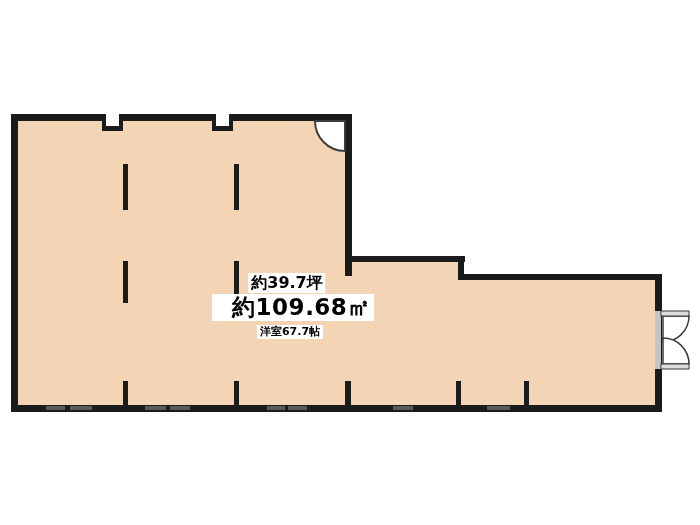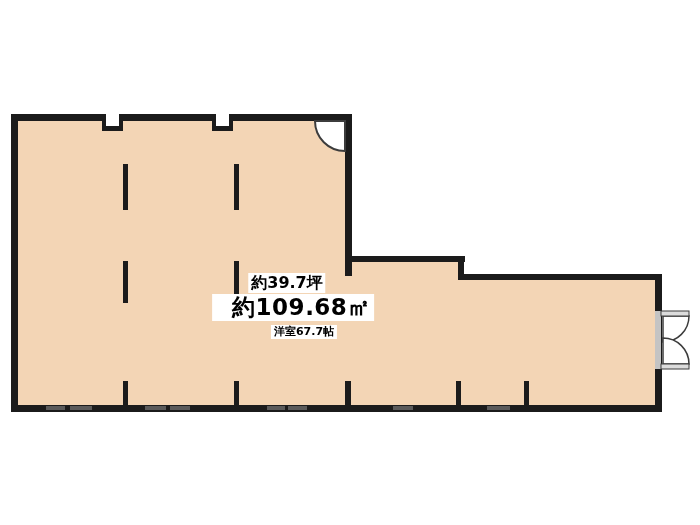--- a/index.html
+++ b/index.html
@@ -17,21 +17,21 @@
     background:#ffffff;
     color:#000000;
     font-weight:bold;
     white-space:nowrap;
     padding:1px 3px;
     line-height:1.1;
     text-align:center;
   }
   .label-tsubo{left:287px;top:273px;font-size:16px;}
   .label-sqm{left:293px;top:294px;font-size:23px;letter-spacing:0.5px;padding-left:20px;}
-  .label-tatami{left:304px;top:325px;font-size:11px;}
+  .label-tatami{left:290px;top:325px;font-size:11px;}
 </style>
 </head>
 <body>
 
 <div class="stage">
 
   <svg class="plan-svg" width="700" height="525" viewBox="0 0 700 525">
 
     <g>
       <rect x="14" y="117" width="334" height="292" fill="#f3d5b5"></rect>

